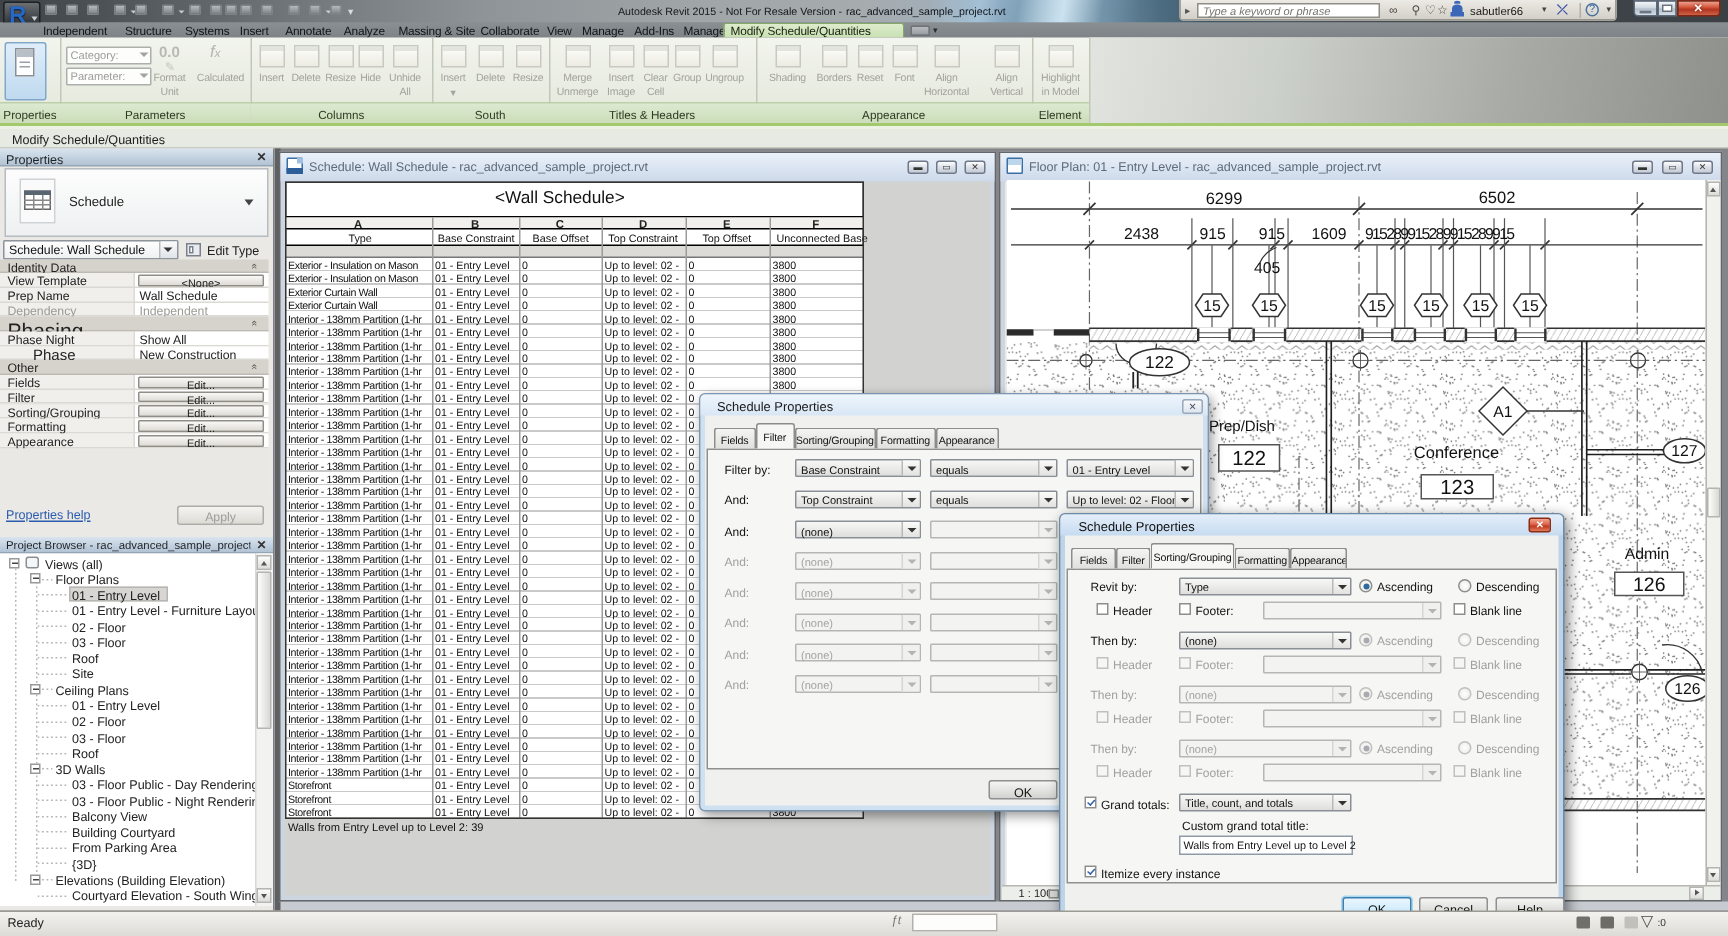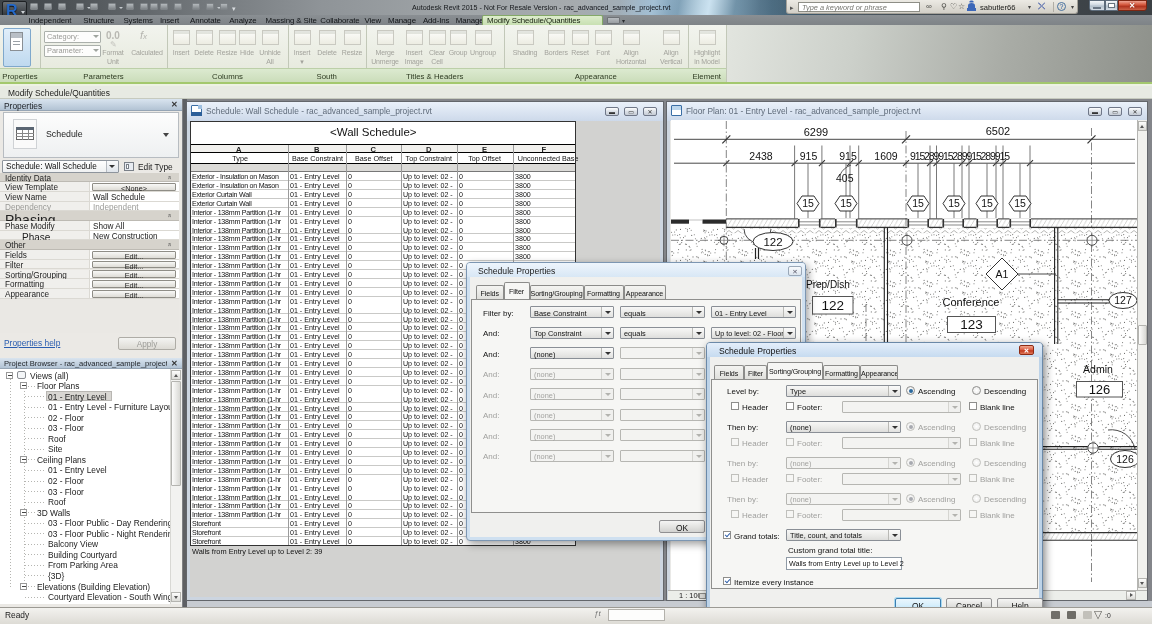--- a/index.html
+++ b/index.html
@@ -202,32 +202,32 @@
 <div class="tx" style="left:138px;top:163px;font-size:8.4px;color:#222">Edit Type</div>
 <div class="a" style="left:0;top:172.5px;width:179px;height:9.7px;background:#d6d3cc;border-bottom:1px solid #bdbab3"></div>
 <div class="tx" style="left:5px;top:174.5px;font-size:8.2px;color:#222">Identity Data</div>
 <div class="tx" style="left:168px;top:173.5px;font-size:7px;color:#555;transform:rotate(-90deg)">»</div>
 <div class="a" style="left:0;top:182.2px;width:90px;height:9.7px;background:#f0efec;border-bottom:1px solid #dbd9d3;border-right:1px solid #dbd9d3"></div>
 <div class="a" style="left:90px;top:182.2px;width:89px;height:9.7px;background:#fff;border-bottom:1px solid #dbd9d3"></div>
 <div class="tx" style="left:5px;top:184.2px;font-size:8.2px;color:#222">View Template</div>
 <div class="a" style="left:92px;top:183.0px;width:84px;height:7.8999999999999995px;background:linear-gradient(#f8f8f6,#dedcd6);border:1px solid #8f8d86;border-radius:1px;font-size:7.3px;text-align:center;color:#222;padding-top:1px;line-height:1">&lt;None&gt;</div>
 <div class="a" style="left:0;top:191.89999999999998px;width:90px;height:9.7px;background:#f0efec;border-bottom:1px solid #dbd9d3;border-right:1px solid #dbd9d3"></div>
 <div class="a" style="left:90px;top:191.89999999999998px;width:89px;height:9.7px;background:#fff;border-bottom:1px solid #dbd9d3"></div>
-<div class="tx" style="left:5px;top:193.89999999999998px;font-size:8.2px;color:#222">View Name</div>
+<div class="tx" style="left:5px;top:193.89999999999998px;font-size:8.2px;color:#222">Prep Name</div>
 <div class="tx" style="left:93px;top:193.89999999999998px;font-size:8.2px;color:#222">Wall Schedule</div>
 <div class="a" style="left:0;top:201.59999999999997px;width:90px;height:9.7px;background:#f0efec;border-bottom:1px solid #dbd9d3;border-right:1px solid #dbd9d3"></div>
 <div class="a" style="left:90px;top:201.59999999999997px;width:89px;height:9.7px;background:#fff;border-bottom:1px solid #dbd9d3"></div>
 <div class="tx" style="left:5px;top:203.59999999999997px;font-size:8.2px;color:#9a9a96">Dependency</div>
 <div class="tx" style="left:93px;top:203.59999999999997px;font-size:8.2px;color:#9a9a96">Independent</div>
 <div class="a" style="left:0;top:211.29999999999995px;width:179px;height:9.7px;background:#d6d3cc;border-bottom:1px solid #bdbab3"></div>
 <div class="tx" style="left:5px;top:213.29999999999995px;font-size:14px;color:#222">Phasing</div>
 <div class="tx" style="left:168px;top:212.29999999999995px;font-size:7px;color:#555;transform:rotate(-90deg)">»</div>
 <div class="a" style="left:0;top:220.99999999999994px;width:90px;height:9.7px;background:#f0efec;border-bottom:1px solid #dbd9d3;border-right:1px solid #dbd9d3"></div>
 <div class="a" style="left:90px;top:220.99999999999994px;width:89px;height:9.7px;background:#fff;border-bottom:1px solid #dbd9d3"></div>
-<div class="tx" style="left:5px;top:222.99999999999994px;font-size:8.2px;color:#222">Phase Modify</div>
+<div class="tx" style="left:5px;top:222.99999999999994px;font-size:8.2px;color:#222">Phase Night</div>
 <div class="tx" style="left:93px;top:222.99999999999994px;font-size:8.2px;color:#222">Show All</div>
 <div class="a" style="left:0;top:230.69999999999993px;width:90px;height:9.7px;background:#f0efec;border-bottom:1px solid #dbd9d3;border-right:1px solid #dbd9d3"></div>
 <div class="a" style="left:90px;top:230.69999999999993px;width:89px;height:9.7px;background:#fff;border-bottom:1px solid #dbd9d3"></div>
 <div class="tx" style="left:22px;top:232.69999999999993px;font-size:10px;color:#222">Phase</div>
 <div class="tx" style="left:93px;top:232.69999999999993px;font-size:8.2px;color:#222">New Construction</div>
 <div class="a" style="left:0;top:240.39999999999992px;width:179px;height:9.7px;background:#d6d3cc;border-bottom:1px solid #bdbab3"></div>
 <div class="tx" style="left:5px;top:242.39999999999992px;font-size:8.2px;color:#222">Other</div>
 <div class="tx" style="left:168px;top:241.39999999999992px;font-size:7px;color:#555;transform:rotate(-90deg)">»</div>
 <div class="a" style="left:0;top:250.0999999999999px;width:90px;height:9.7px;background:#f0efec;border-bottom:1px solid #dbd9d3;border-right:1px solid #dbd9d3"></div>
 <div class="a" style="left:90px;top:250.0999999999999px;width:89px;height:9.7px;background:#fff;border-bottom:1px solid #dbd9d3"></div>
@@ -1031,21 +1031,21 @@
 <div class="a" style="left:706px;top:342px;width:337px;height:275px;background:#f0f0ee;border:1px solid #6b89a8;border-radius:4px;box-shadow:inset 0 0 0 3px #bdd3e8,2px 3px 9px rgba(0,0,0,.5)"></div>
 <div class="a" style="left:707px;top:343px;width:335px;height:14px;background:linear-gradient(#e4eefa,#c6dbf0);border-radius:3px 3px 0 0"></div>
 <div class="tx" style="left:719px;top:346.5px;font-size:8.6px;color:#111">Schedule Properties</div>
 <div class="a" style="left:1019px;top:344.5px;width:15px;height:10px;background:linear-gradient(#f0a78f,#dd6248 45%,#c03a1e 60%,#e07a5c);border:1px solid #8e2b14;border-radius:2px;font-size:6.5px;font-weight:bold;text-align:center;line-height:9px;color:#fff">✕</div>
 <div class="a" style="left:711px;top:378.5px;width:327px;height:210.5px;background:#f6f6f4;border:1px solid #8f8f8d"></div>
 <div class="tab" style="left:714px;width:30px;top:365px;margin-top:0;height:14px">Fields</div>
 <div class="tab" style="left:744px;width:23px;top:365px;margin-top:0;height:14px">Filter</div>
 <div class="tab sel" style="left:767px;width:56px;top:362px;margin-top:0;height:17px">Sorting/Grouping</div>
 <div class="tab" style="left:823px;width:37px;top:365px;margin-top:0;height:14px">Formatting</div>
 <div class="tab" style="left:860px;width:38px;top:365px;margin-top:0;height:14px">Appearance</div>
-<div class="lbl" style="left:727px;top:387.0px">Level by:</div>
+<div class="lbl" style="left:727px;top:387.0px">Revit by:</div>
 <div class="cb" style="left:786px;top:384.5px;width:115px">
     <span class="t">Type</span>
     <span class="ar"></span>
   </div>
 <div class="rd s" style="left:906px;top:386.0px"></div>
 <div class="lbl" style="left:918px;top:387.0px">Ascending</div>
 <div class="rd" style="left:972px;top:386.0px"></div>
 <div class="lbl" style="left:984px;top:387.0px">Descending</div>
 <div class="ck" style="left:731px;top:402.0px"></div>
 <div class="lbl" style="left:742px;top:403.0px">Header</div>

